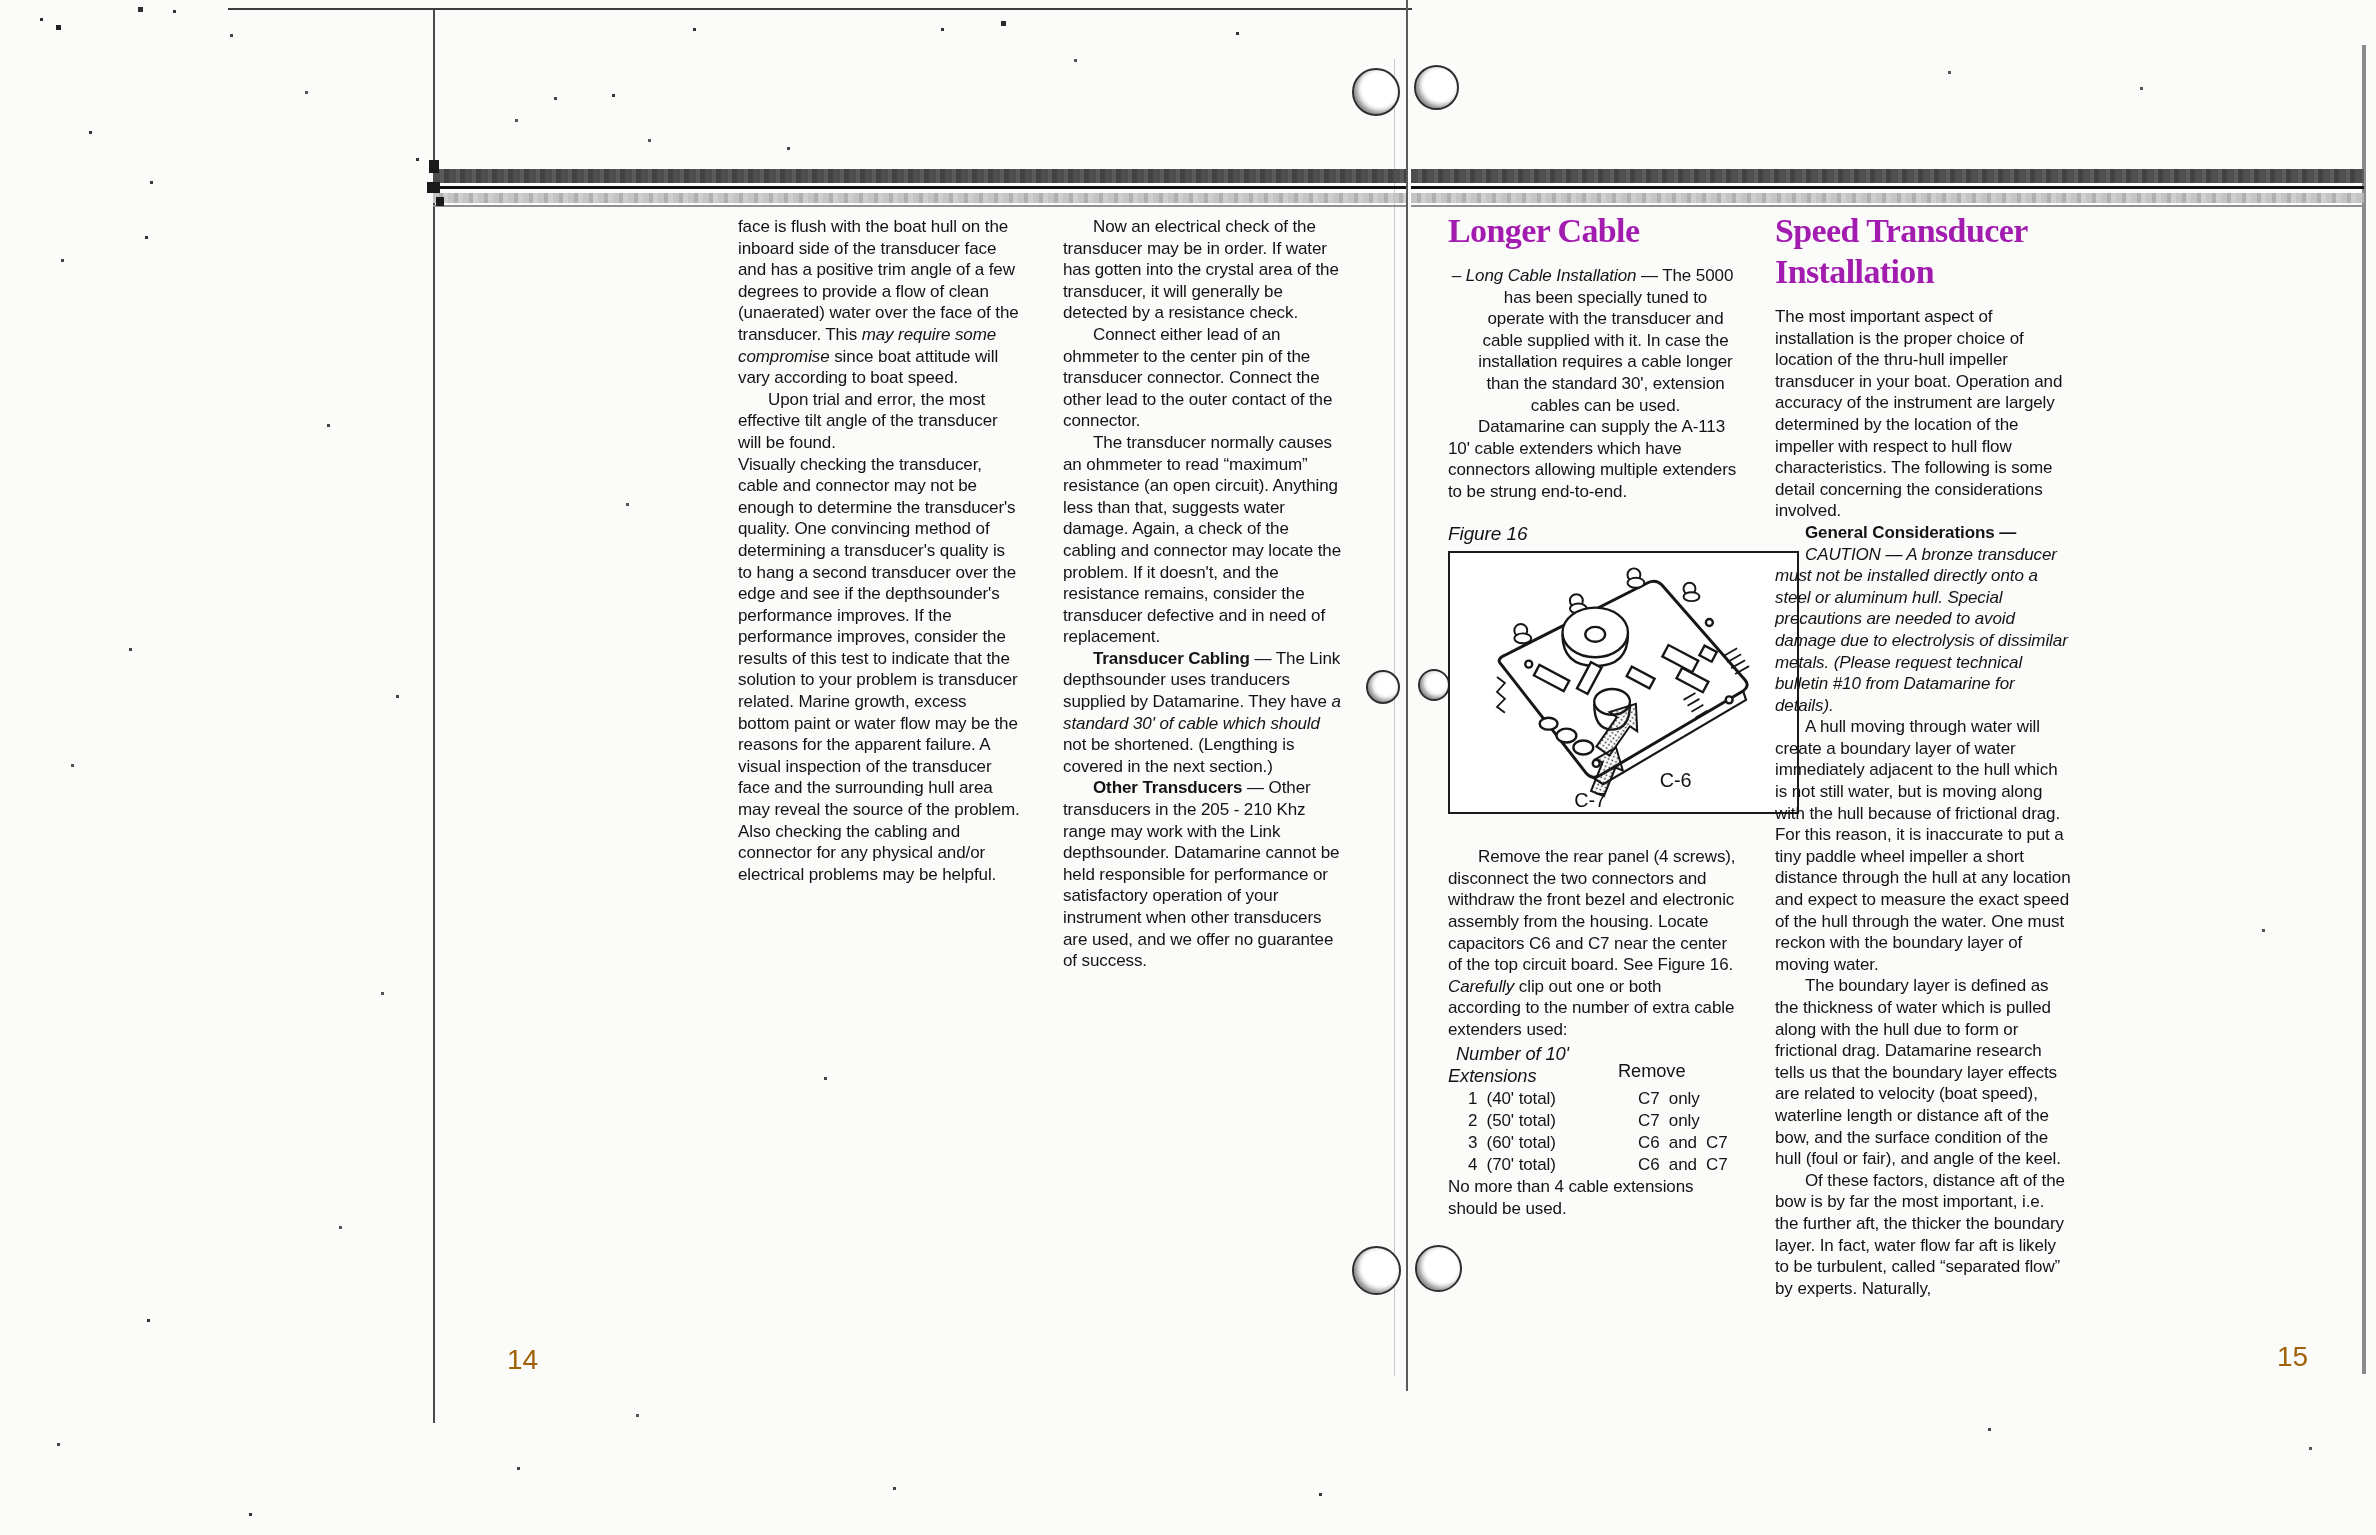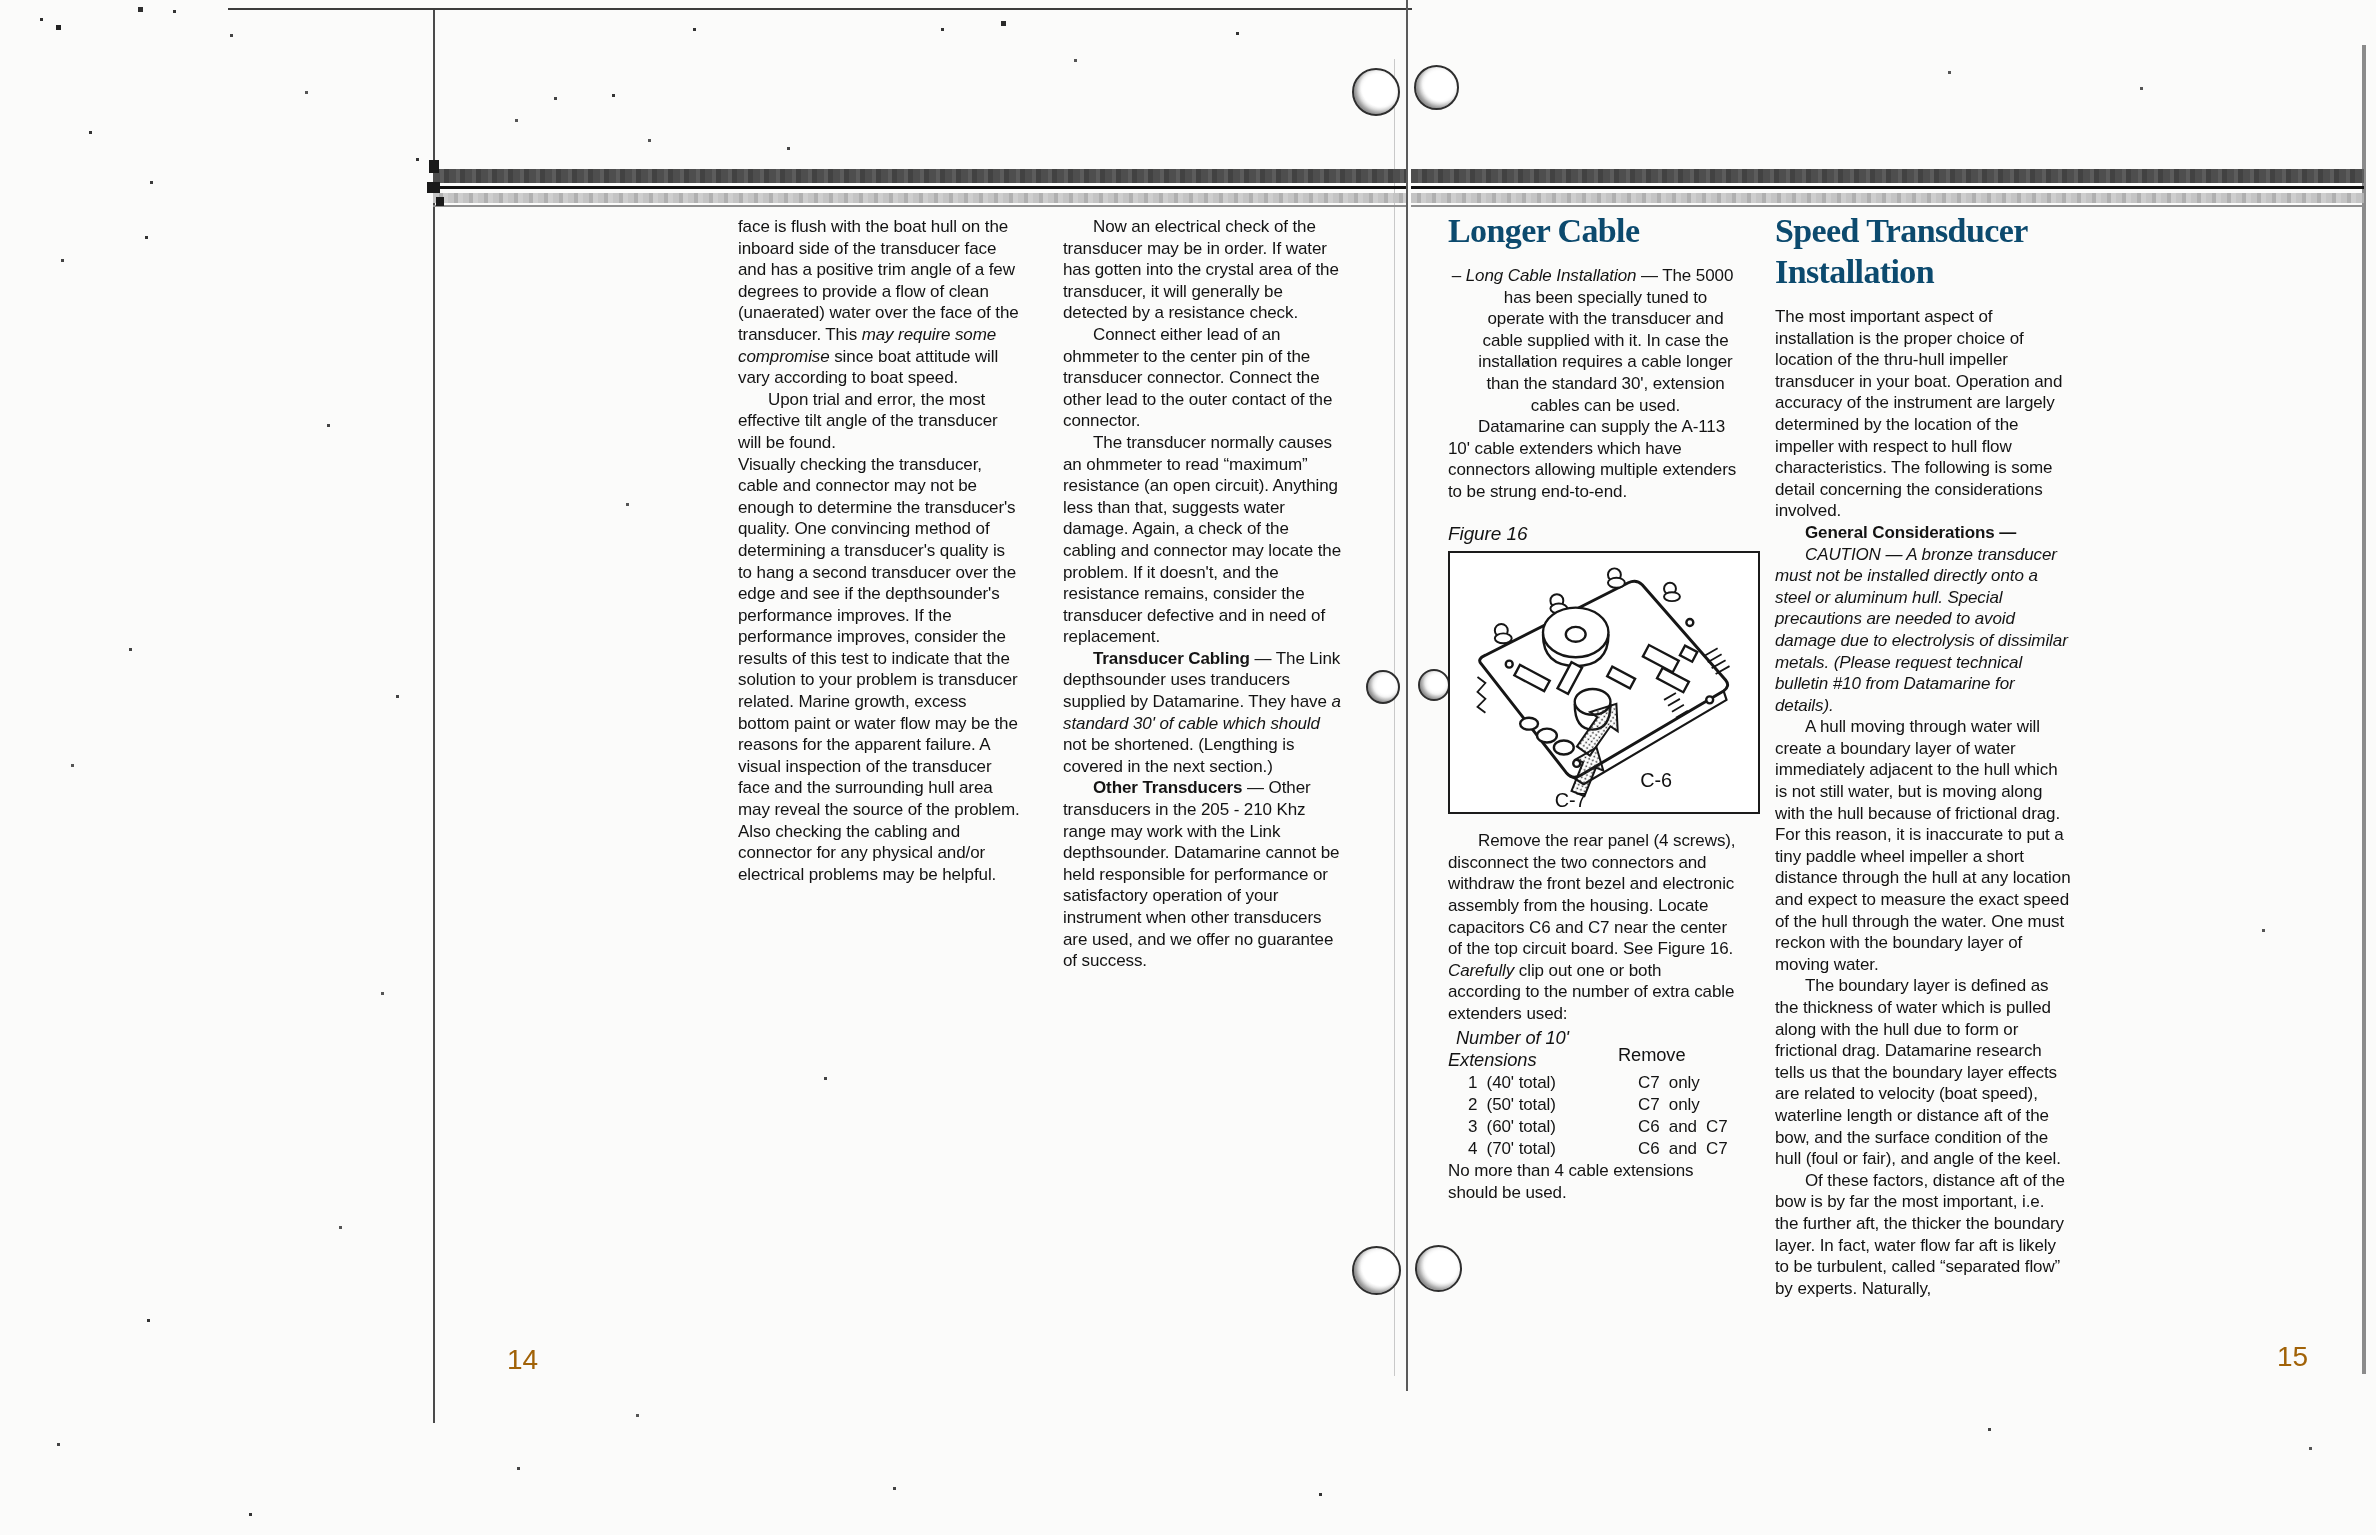--- a/index.html
+++ b/index.html
@@ -34,28 +34,28 @@
       1525px 361px 0 0 #555,139px 8px 0 1px #2f2f2f;}
   
   .col{font-size:17px;line-height:21.6px;letter-spacing:-0.1px;color:#131313;}
   .col p{margin:0;}
   p.ind{text-indent:30px;}
   p.hang{padding-left:26px;text-indent:-26px;text-align:center;}
   .run-n{font-style:normal;}
   .run-i{font-style:italic;}
   .run-b{font-weight:bold;}
   .h-serif{font-family:"Liberation Serif", serif;font-weight:700;font-size:34px;line-height:41px;
-           letter-spacing:-0.6px;white-space:pre-line;margin:0;color:#0c4a6e;}
+           letter-spacing:-0.6px;white-space:pre-line;margin:0;color:#a21caf;}
   .h-mid{margin-top:26px;margin-bottom:12px;}
   .h-top{margin-bottom:14px;}
   .pagenum{font-size:28px;color:#a16207;}
   
   .figlabel{font-style:italic;text-align:left;font-size:19px;margin:20px 4px 7px 0;}
-  .figure-box{position:relative;width:312px;height:263px;border:2.5px solid #1b1b1b;
-              box-sizing:border-box;margin-bottom:16px;background:#fff;}
+  .figure-box{position:relative;width:351px;height:263px;border:2.5px solid #1b1b1b;
+              box-sizing:border-box;margin-bottom:32px;background:#fff;}
   
   .ctable{margin-top:3px;}
   .thead{display:flex;margin-bottom:1px;}
   .th-left{width:170px;font-size:18.3px;line-height:22px;font-style:italic;}
   .th-left .l1{padding-left:8px;}
   .th-right{align-self:center;padding-top:10px;font-size:18.3px;}
   .trow{display:flex;line-height:22px;}
   .tc-left{width:170px;margin-left:20px;}
 </style>
 </head>

